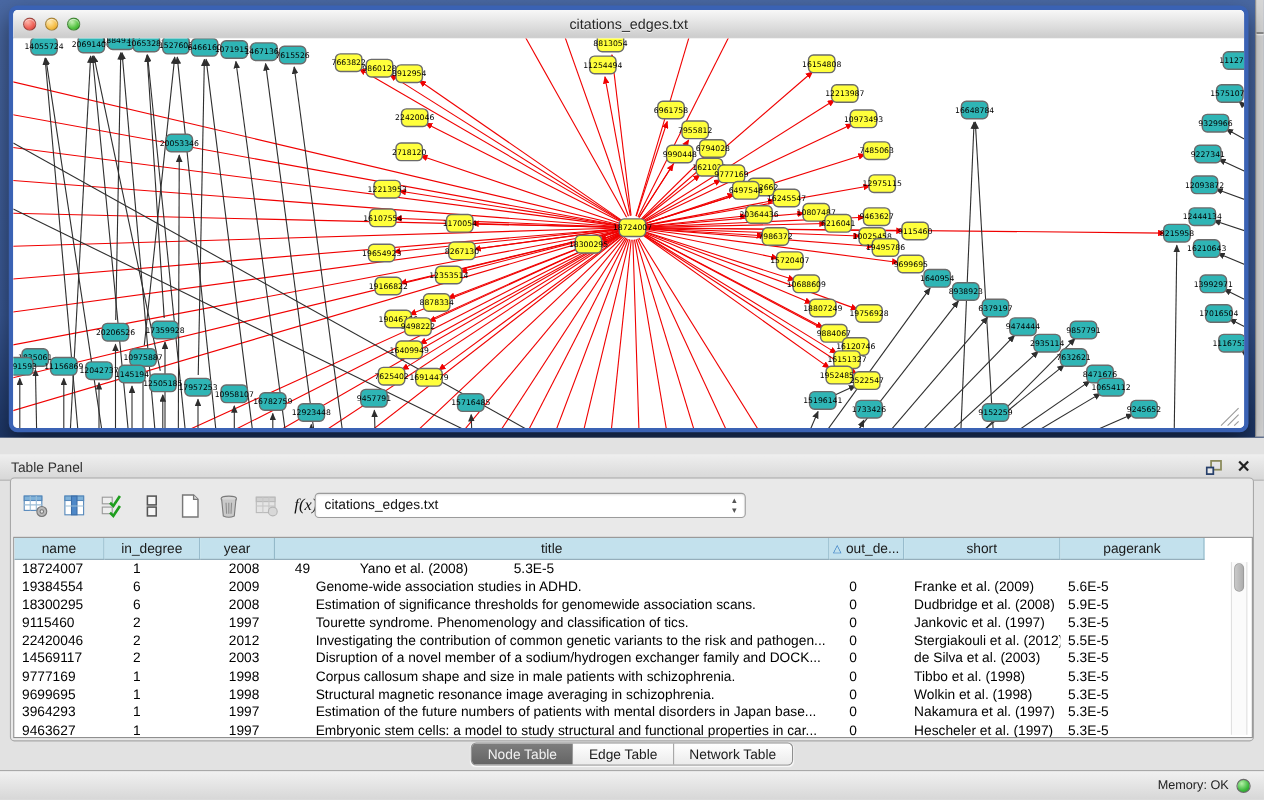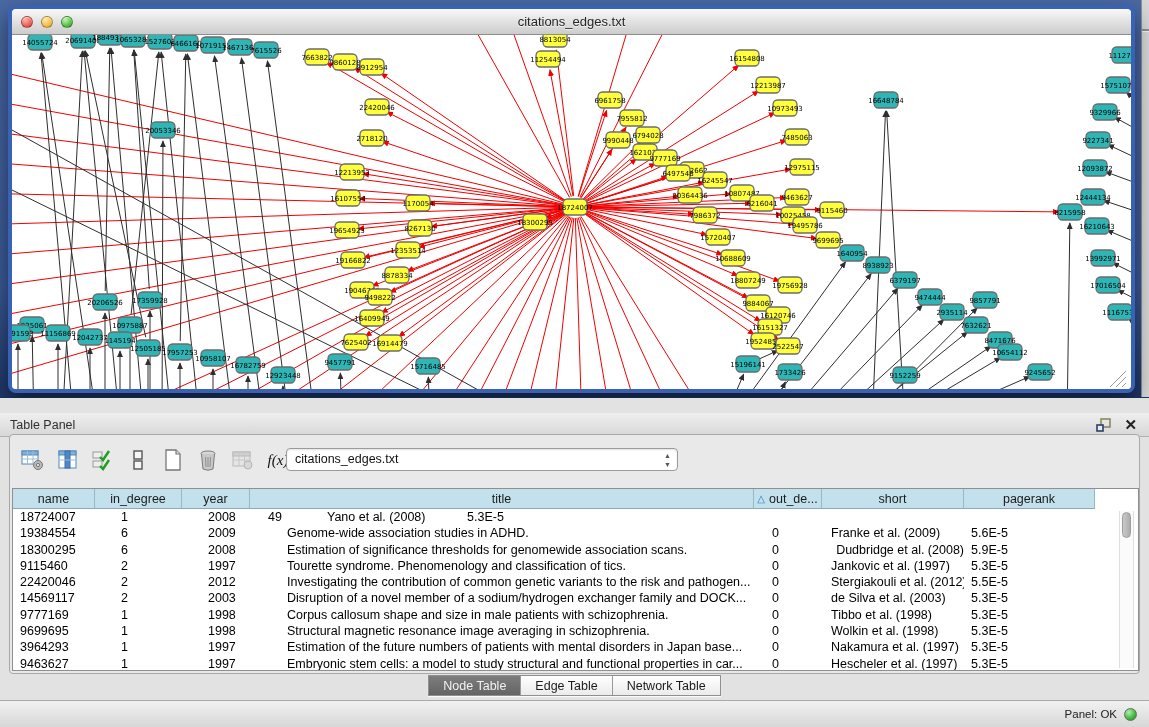--- a/index.html
+++ b/index.html
@@ -58,21 +58,21 @@
   .rows { position:absolute; left:0; top:20px; right:0; bottom:0; }
   .trow { display:flex; height:16.3px; line-height:16.3px; font-size:12.5px; color:#000; white-space:nowrap; }
   .tcell { overflow:hidden; }
   .vscroll { position:absolute; right:4px; top:22px; width:15px; height:157px; background:#fbfbfb;
              border-left:1px solid #e0e0e0; border-right:1px solid #e0e0e0; }
   .vthumb { position:absolute; left:2px; top:1px; width:9px; height:26px; background:linear-gradient(90deg,#c9c9c9,#adadad);
             border-radius:5px; border:1px solid #9c9c9c; }
 
   
   .tabs { position:absolute; left:0; top:277px; width:1149px; display:flex; justify-content:center; }
-  .seg { display:flex; height:21px; border:1px solid #8f8f8f; border-radius:0; overflow:hidden;
+  .seg { display:flex; height:21px; border:1px solid #8f8f8f; border-radius:5px; overflow:hidden;
          box-shadow:0 1px 1px rgba(255,255,255,.8); font-size:12.5px; }
   .seg .tab { padding:0 14px; line-height:20px; background:linear-gradient(#ffffff,#ebebeb); color:#1c1c1c;
               border-right:1px solid #9a9a9a; }
   .seg .tab:last-child { border-right:none; }
   .seg .tab.sel { background:linear-gradient(#7d7d7d,#646464); color:#f2f2f2; }
 
   
   .statusbar { position:absolute; left:0; top:700px; width:1149px; height:27px;
                background:linear-gradient(#f1f1f1,#d7d7d7); border-top:1px solid #a9a9a9; }
   .mem { position:absolute; right:32px; top:0; line-height:26px; font-size:11.5px; color:#222; }
@@ -811,21 +811,21 @@
               <span class="tcell" style="width: 68px; padding-left: 18px;">0</span>
               <span class="tcell" style="width: 142px; padding-left: 9px;">Franke et al. (2009)</span>
               <span class="tcell" style="width: 131px; padding-left: 7px;">5.6E-5</span>
             </div>
             <div class="trow">
               <span class="tcell" style="width: 82px; padding-left: 7px;">18300295</span>
               <span class="tcell" style="width: 87px; padding-left: 26px;">6</span>
               <span class="tcell" style="width: 68px; padding-left: 26px;">2008</span>
               <span class="tcell" style="width: 504px; padding-left: 37px;">Estimation of significance thresholds for genomewide association scans.</span>
               <span class="tcell" style="width: 68px; padding-left: 18px;">0</span>
-              <span class="tcell" style="width: 142px; padding-left: 9px; text-align: right;">Dudbridge et al. (2008)</span>
+              <span class="tcell" style="width: 142px; padding-left: 9px;">Dudbridge et al. (2008)</span>
               <span class="tcell" style="width: 131px; padding-left: 7px;">5.9E-5</span>
             </div>
             <div class="trow">
               <span class="tcell" style="width: 82px; padding-left: 7px;">9115460</span>
               <span class="tcell" style="width: 87px; padding-left: 26px;">2</span>
               <span class="tcell" style="width: 68px; padding-left: 26px;">1997</span>
               <span class="tcell" style="width: 504px; padding-left: 37px;">Tourette syndrome. Phenomenology and classification of tics.</span>
               <span class="tcell" style="width: 68px; padding-left: 18px;">0</span>
               <span class="tcell" style="width: 142px; padding-left: 9px;">Jankovic et al. (1997)</span>
               <span class="tcell" style="width: 131px; padding-left: 7px;">5.3E-5</span>
@@ -894,17 +894,17 @@
     <div class="tabs">
       <div class="seg">
         <div class="tab sel">Node Table</div>
         <div class="tab">Edge Table</div>
         <div class="tab">Network Table</div>
       </div>
     </div>
   </div>
 
   <div class="statusbar">
-    <div class="mem">Panel: OK</div>
+    <div class="mem">Memory: OK</div>
     <div class="memdot"></div>
   </div>
 
 </div>
 
 </body></html>

